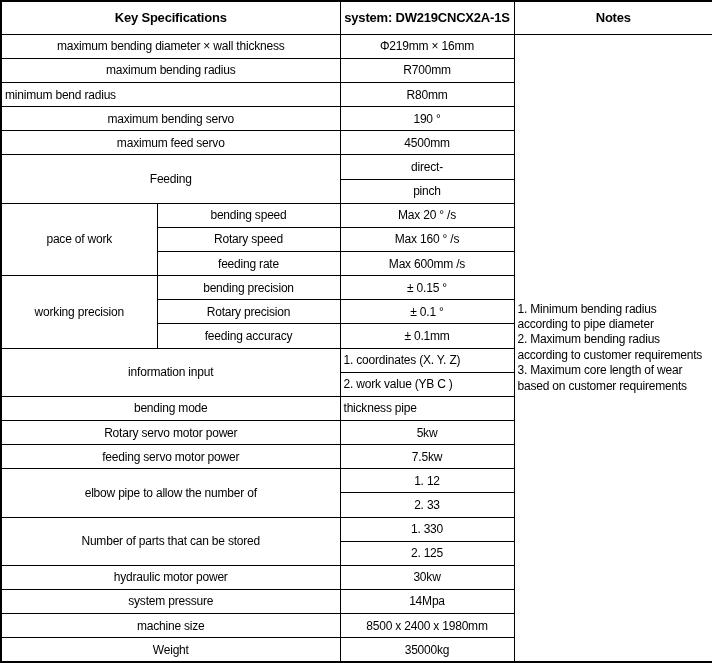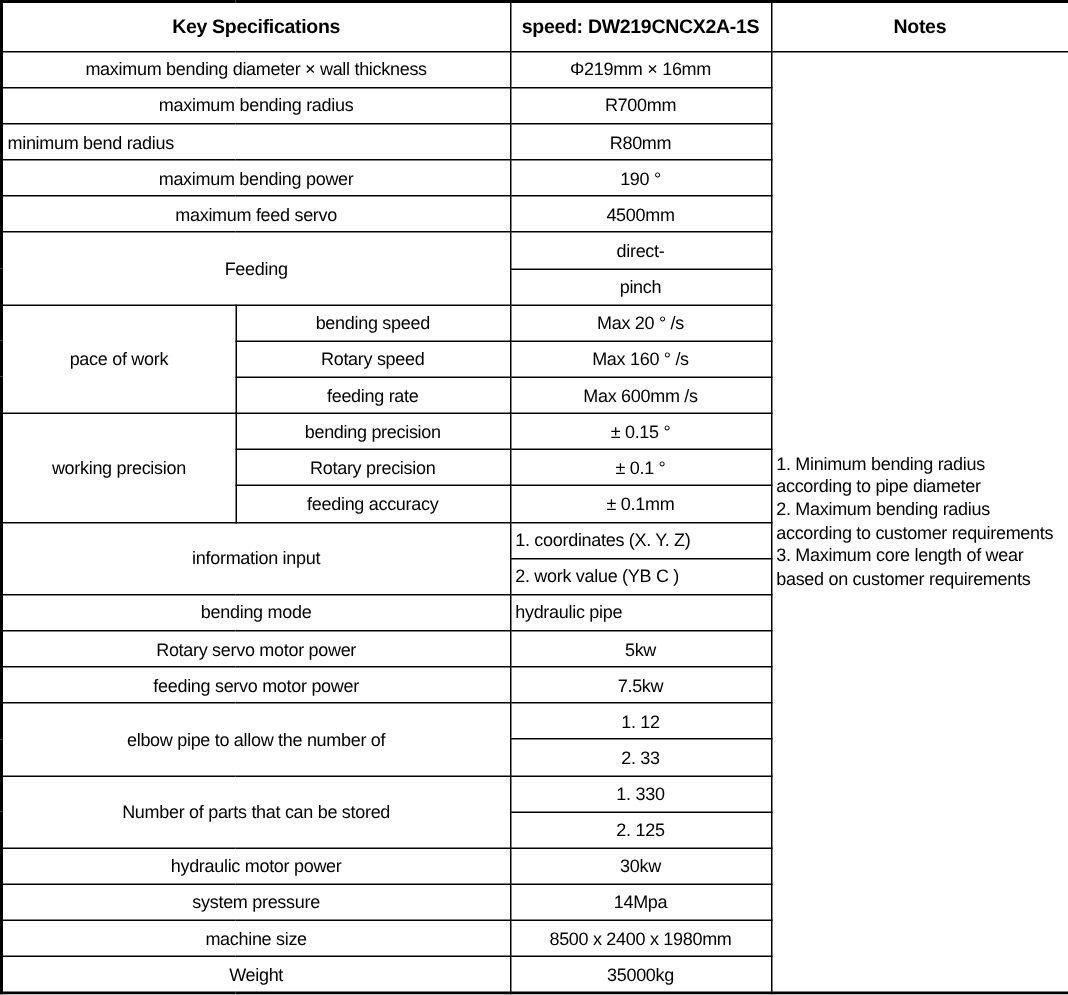--- a/index.html
+++ b/index.html
@@ -49,21 +49,21 @@
   <colgroup>
     <col style="width:156px">
     <col style="width:183px">
     <col style="width:174px">
     <col style="width:199px">
   </colgroup>
 
   <tbody>
       <tr class="hdr">
     <th colspan="2">Key Specifications</th>
-    <th>speed: DW219CNCX2A-1S</th>
+    <th>system: DW219CNCX2A-1S</th>
     <th>Notes</th>
   </tr>
 
   <tr class="r">
     <td colspan="2">maximum bending diameter × wall thickness</td>
     <td>Φ219mm × 16mm</td>
     <td rowspan="26" class="notes-cell">
       <div class="note-line">1. Minimum bending radius according to pipe diameter</div>
       <div class="note-line">2. Maximum bending radius according to customer requirements</div>
       <div class="note-line">3. Maximum core length of wear based on customer requirements</div>
@@ -71,21 +71,21 @@
   </tr>
   <tr class="r">
     <td colspan="2">maximum bending radius</td>
     <td>R700mm</td>
   </tr>
   <tr class="r">
     <td colspan="2" class="left">minimum bend radius</td>
     <td>R80mm</td>
   </tr>
   <tr class="r">
-    <td colspan="2">maximum bending power</td>
+    <td colspan="2">maximum bending servo</td>
     <td>190 °</td>
   </tr>
   <tr class="r">
     <td colspan="2">maximum feed servo</td>
     <td>4500mm</td>
   </tr>
 
   <tr class="r">
     <td colspan="2" rowspan="2">Feeding</td>
     <td>direct-</td>
@@ -125,21 +125,21 @@
   <tr class="r">
     <td colspan="2" rowspan="2">information input</td>
     <td class="left">1. coordinates (X. Y. Z)</td>
   </tr>
   <tr class="r">
     <td class="left">2. work value (YB C )</td>
   </tr>
 
   <tr class="r">
     <td colspan="2">bending mode</td>
-    <td class="left">hydraulic pipe</td>
+    <td class="left">thickness pipe</td>
   </tr>
   <tr class="r">
     <td colspan="2">Rotary servo motor power</td>
     <td>5kw</td>
   </tr>
   <tr class="r">
     <td colspan="2">feeding servo motor power</td>
     <td>7.5kw</td>
   </tr>
 

